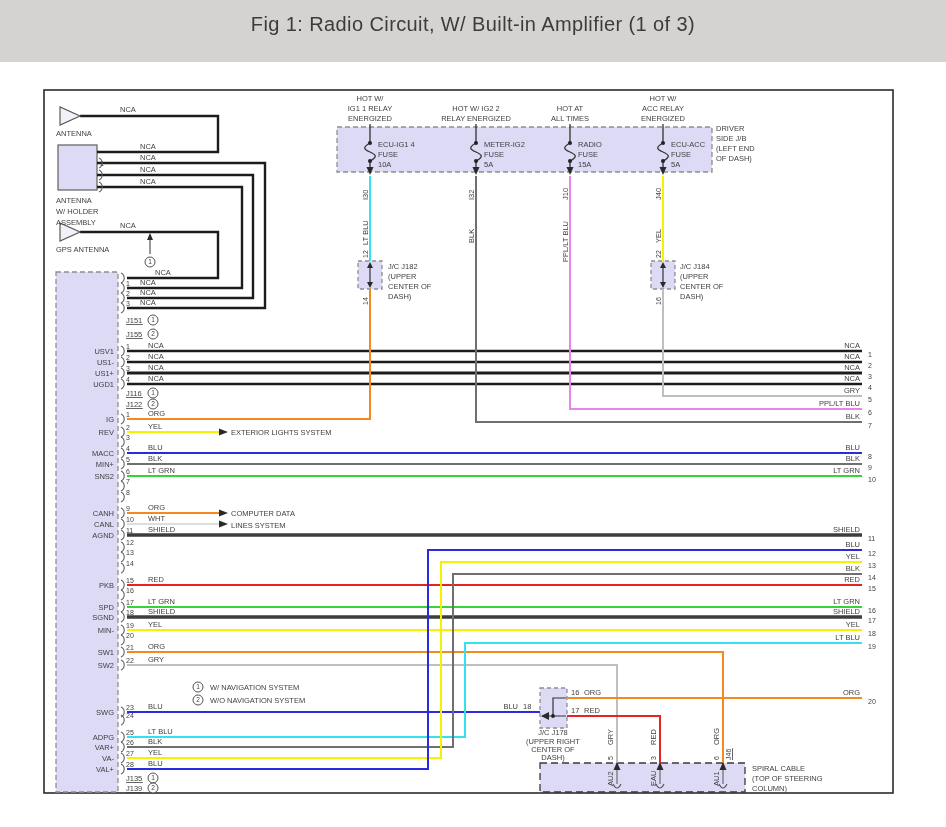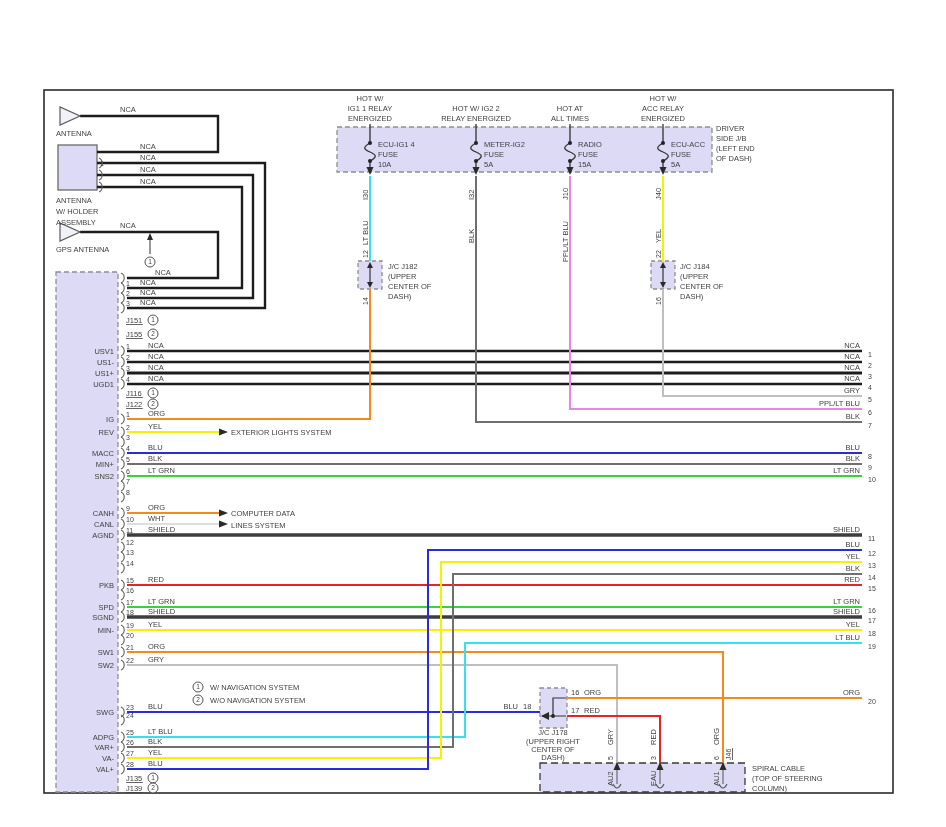--- a/index.html
+++ b/index.html
@@ -6,20 +6,23 @@
   .page{width:946px;height:827px;position:relative;background:#ffffff;font-family:"Liberation Sans",sans-serif;overflow:hidden;}
   .banner{position:absolute;top:0;left:0;width:946px;height:62px;background:#d5d3d2;}
   .banner .title{display:block;text-align:center;padding-top:13px;font-size:20px;letter-spacing:.4px;color:#3c3c3c;}
   svg{position:absolute;top:0;left:0;}
   svg text{font-family:"Liberation Sans",sans-serif;fill:#3f3f3f;}
 </style>
 </head>
 <body>
 
 <div class="page">
+  <div class="banner">
+    <span class="title">Fig 1: Radio Circuit, W/ Built-in Amplifier (1 of 3)</span>
+  </div>
   <svg id="wiring-svg" width="946" height="827" viewBox="0 0 946 827">
       <rect x="44" y="90" width="849" height="703" fill="none" stroke="#2b2b2b" stroke-width="1.6"></rect>
       <rect x="337" y="127" width="375" height="45" fill="#dcdaf4" stroke="#8f8f8f" stroke-width="1.3" stroke-dasharray="5,3"></rect>
       <rect x="56" y="272" width="62" height="520" fill="#dcdaf4" stroke="#8f8f8f" stroke-width="1.3" stroke-dasharray="5,3"></rect>
       <rect x="58" y="145" width="39" height="45" fill="#dcdaf4" stroke="#6a6a6a" stroke-width="1.3"></rect>
       <rect x="358" y="261" width="24" height="28" fill="#dcdaf4" stroke="#8f8f8f" stroke-width="1.3" stroke-dasharray="4,3"></rect>
       <rect x="651" y="261" width="24" height="28" fill="#dcdaf4" stroke="#8f8f8f" stroke-width="1.3" stroke-dasharray="4,3"></rect>
       <rect x="540" y="688" width="27" height="40" fill="#dcdaf4" stroke="#8f8f8f" stroke-width="1.3" stroke-dasharray="4,3"></rect>
       <rect x="540" y="763" width="205" height="29" fill="#dcdaf4" stroke="#3a3a3a" stroke-width="1.3" stroke-dasharray="7,4"></rect>
       <polyline points="80,116 218,116 218,152 97,152" fill="none" stroke="#1c1c1c" stroke-width="2.4"></polyline>

